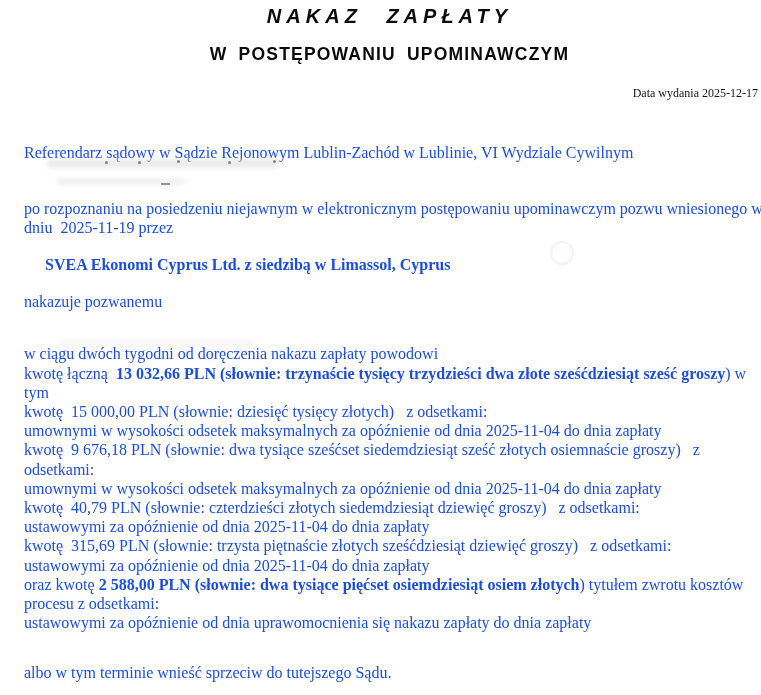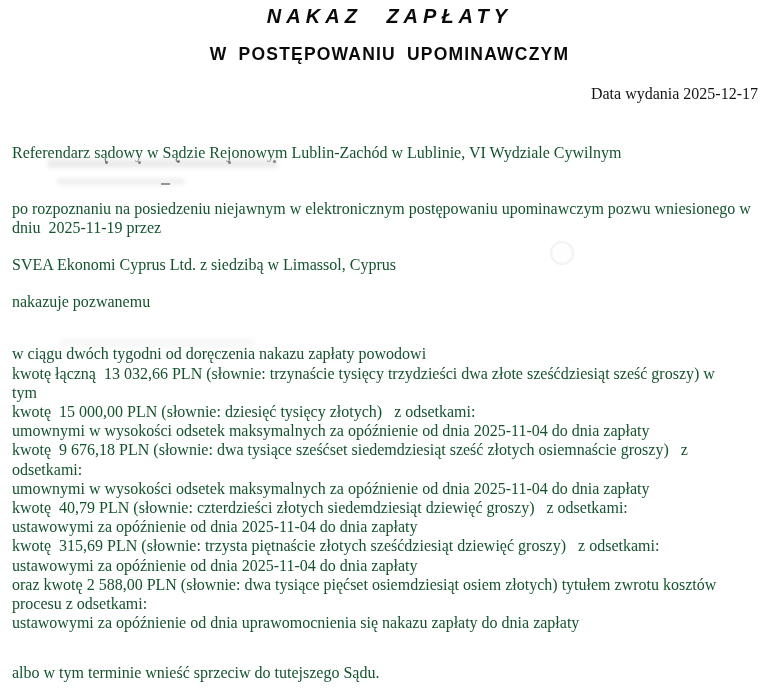--- a/index.html
+++ b/index.html
@@ -2,39 +2,39 @@
 <html><head>
 <meta charset="utf-8">
 <style>
   html,body{margin:0;padding:0;}
   body{
     width:761px;height:695px;position:relative;overflow:hidden;
     background:#ffffff;color:#141414;
     font-family:"Liberation Serif","DejaVu Serif",serif;
   }
   .ln{
-    position:absolute;left:12px;white-space:pre;
-    font-size:16px;line-height:19px;color:#14532d;
+    position:absolute;left:24px;white-space:pre;
+    font-size:16px;line-height:19px;color:#1d4ed8;
   }
-  .ln b{font-weight:normal;}
-  .bold{font-weight:normal;}
+  .ln b{font-weight:bold;}
+  .bold{font-weight:bold;margin-left:21px;}
   .title{
     position:absolute;top:5px;left:9px;width:761px;text-align:center;
     font-family:"Liberation Sans","DejaVu Sans",sans-serif;
     font-weight:bold;font-style:italic;font-size:20px;
     letter-spacing:5px;word-spacing:14px;white-space:pre;color:#0a0a0a;
   }
   .subtitle{
     position:absolute;top:44px;left:9px;width:761px;text-align:center;
     font-family:"Liberation Sans","DejaVu Sans",sans-serif;
     font-weight:bold;font-size:17.5px;
     letter-spacing:1.2px;word-spacing:5px;white-space:pre;color:#0a0a0a;
   }
   .date{
-    position:absolute;top:84px;right:3px;font-size:16px;line-height:19px;
+    position:absolute;top:84px;right:3px;font-size:12px;line-height:19px;
     white-space:pre;color:#141414;text-align:center;
   }
   
   .redact-band-1{
     position:absolute;left:47px;top:159px;width:231px;height:9px;
     background:#dcdcdc;opacity:.55;filter:blur(2px);border-radius:4px;
   }
   .rdot{
     position:absolute;width:3px;height:3px;border-radius:50%;
     background:#3a3a3a;opacity:.6;filter:blur(.4px);

